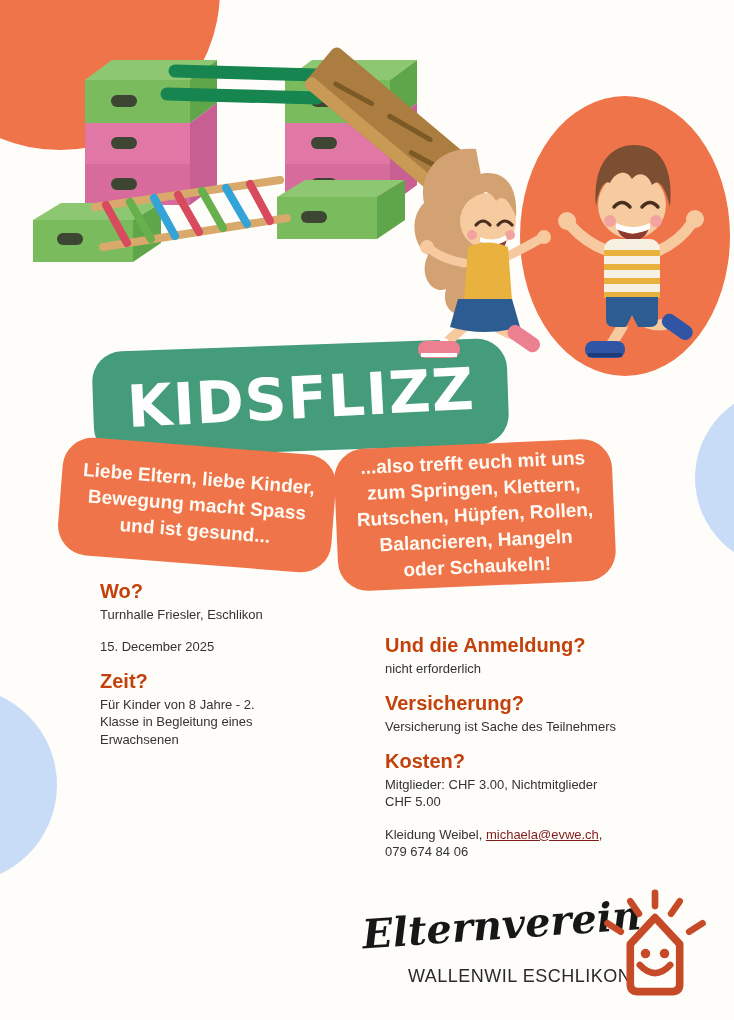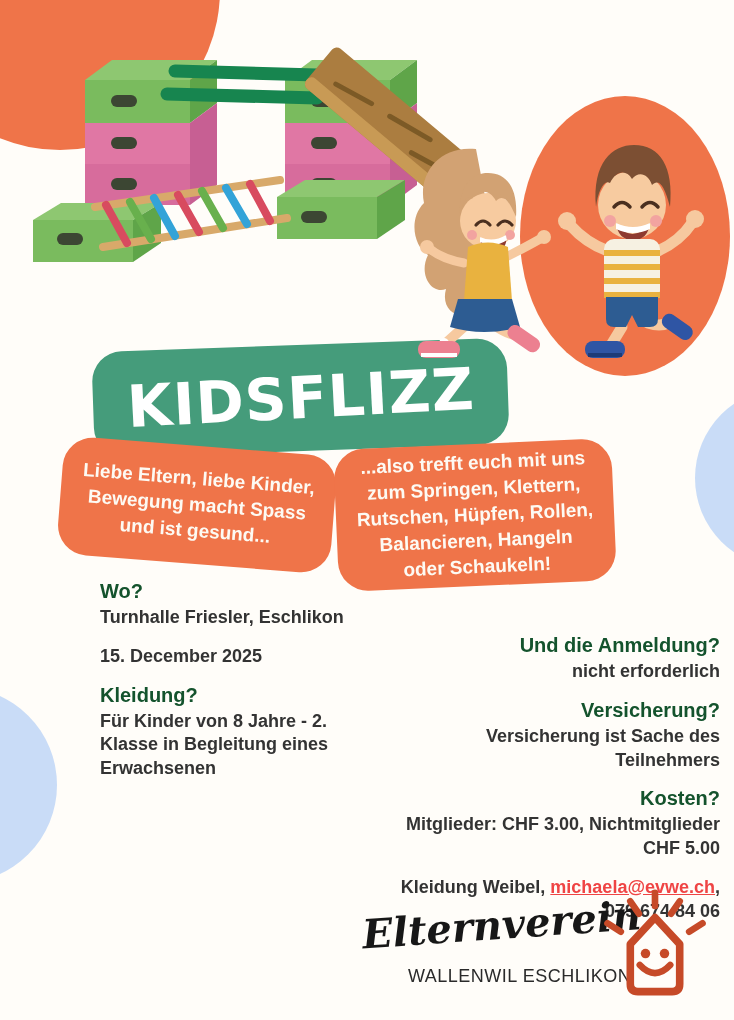--- a/index.html
+++ b/index.html
@@ -33,24 +33,24 @@
     position:absolute;background:#ef7449;border-radius:30px;color:#fdfaf3;
     font-weight:bold;font-size:19px;line-height:1.36;text-align:center;
     display:flex;align-items:center;justify-content:center;white-space:pre-line;
     padding:6px 10px;box-sizing:border-box;
   }
   .bubble-left{left:60px;top:446px;width:274px;height:118px;transform:rotate(4.5deg);}
   .bubble-right{left:336px;top:444px;width:278px;height:142px;transform:rotate(-2.5deg);}
   
   .col{position:absolute;}
   .col-left{left:100px;top:580px;width:305px;}
-  .col-right{left:385px;top:634px;width:335px;text-align:right;}
-  .info-heading{margin:0 0 3px 0;font-size:20px;font-weight:bold;color:#14532d;}
-  .info-body{margin:0 0 15px 0;font-size:18px;color:#333333;line-height:1.32;white-space:pre-line;font-weight:bold;}
-  .email-link{color:#ef4444;text-decoration:underline;}
+  .col-right{left:385px;top:634px;width:335px;}
+  .info-heading{margin:0 0 3px 0;font-size:20px;font-weight:bold;color:#c2410c;}
+  .info-body{margin:0 0 15px 0;font-size:13px;color:#333333;line-height:1.32;white-space:pre-line;}
+  .email-link{color:#7f1d1d;text-decoration:underline;}
   
   .logo-script{
     position:absolute;left:362px;top:902px;width:245px;text-align:center;
     font-family:"DejaVu Serif",serif;font-style:italic;font-weight:bold;
     font-size:40px;color:#171717;transform:rotate(-4deg);white-space:nowrap;
   }
   .logo-caps{
     position:absolute;left:408px;top:966px;width:200px;text-align:center;
     font-size:18px;letter-spacing:0.5px;color:#2a2a2a;white-space:nowrap;
   }
@@ -218,23 +218,23 @@
 
   <div class="col col-left">
     <section>
       <h3 class="info-heading">Wo?</h3>
       <p class="info-body">Turnhalle Friesler, Eschlikon</p>
     </section>
     <section>
       <p class="info-body">15. December 2025</p>
     </section>
     <section>
-    </section>
-    <section>
-      <h3 class="info-heading">Kleidung?</h3>
+      <h3 class="info-heading">Zeit?</h3>
+    </section>
+    <section>
     </section>
     <section>
       <p class="info-body">Für Kinder von 8 Jahre - 2.
 Klasse in Begleitung eines
 Erwachsenen</p>
     </section>
   </div>
 
   <div class="col col-right">
     <section>

